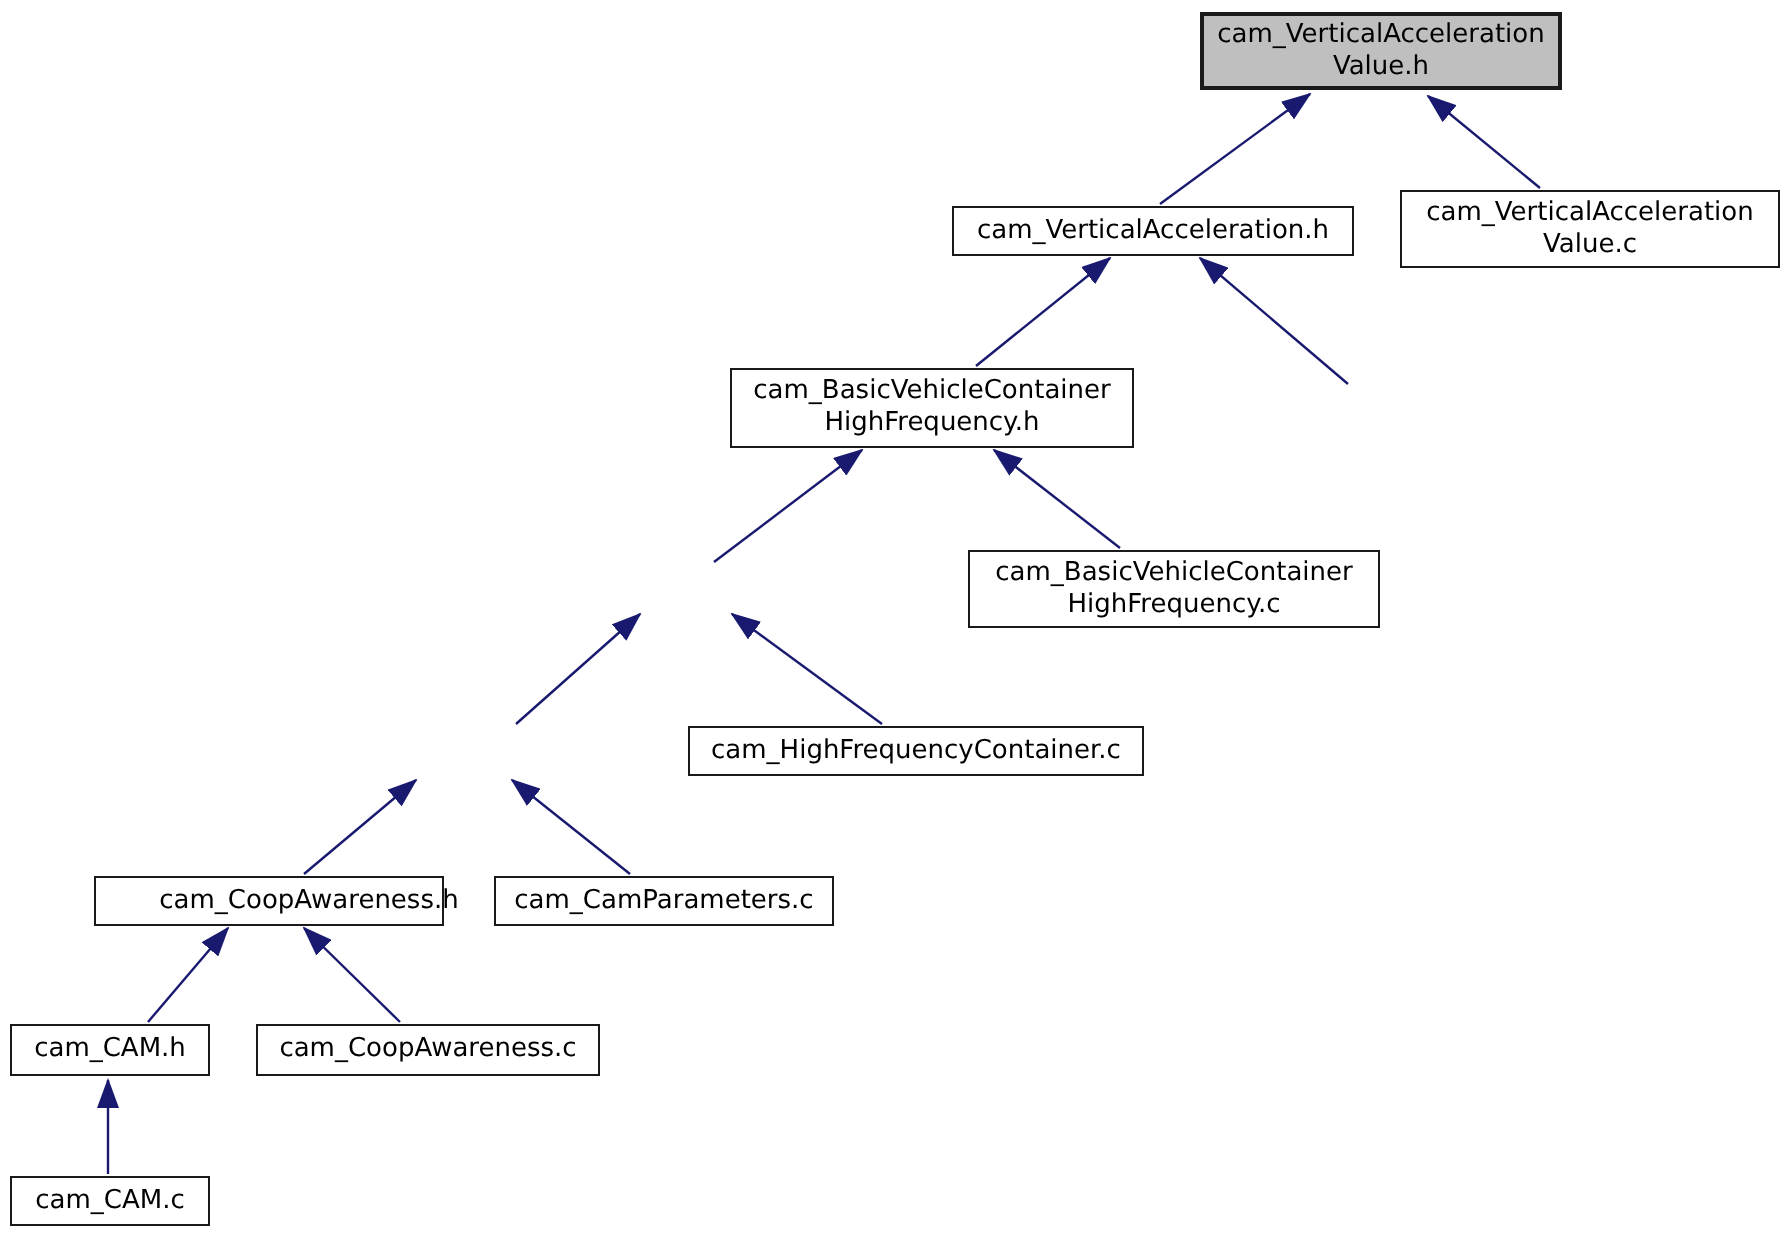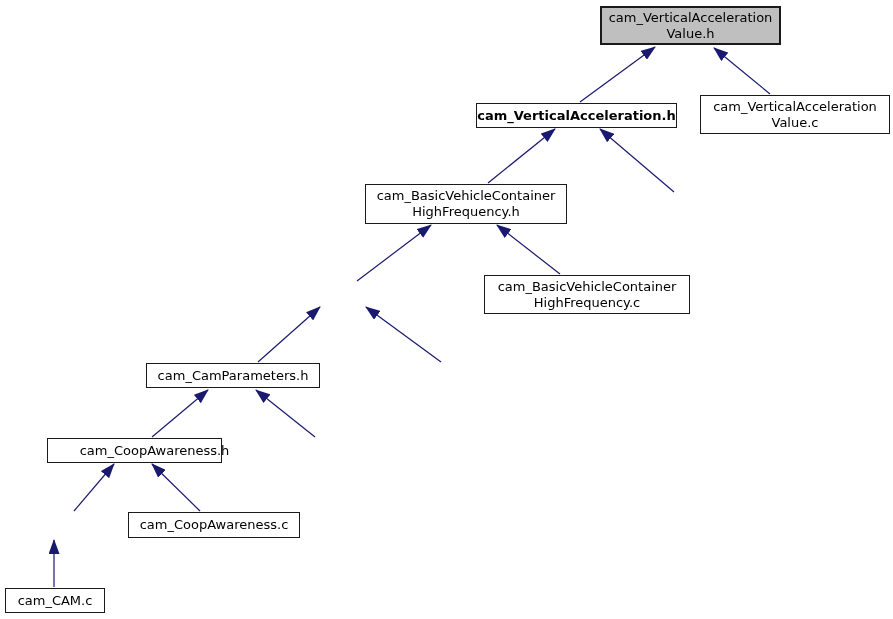--- a/index.html
+++ b/index.html
@@ -74,51 +74,57 @@
       <line x1="200" y1="511" x2="152" y2="464" marker-end="url(#arrow)"></line>
       <line x1="54" y1="587" x2="54" y2="540" marker-end="url(#arrow)"></line>
     </g>
   </svg>
 
   <div class="node main" style="left:600px; top:6px; width:181px; height:39px;">
     <span>cam_VerticalAcceleration</span>
     <span>Value.h</span>
   </div>
 
-  <div class="node" style="left:476px; top:103px; width:201px; height:25px;font-weight:bold;">
+  <div class="node" style="left:476px; top:103px; width:201px; height:25px;">
     <span>cam_VerticalAcceleration.h</span>
   </div>
 
   <div class="node" style="left:700px; top:95px; width:190px; height:39px;">
     <span>cam_VerticalAcceleration</span>
     <span>Value.c</span>
   </div>
 
   <div class="node" style="left:365px; top:184px; width:202px; height:40px;">
     <span>cam_BasicVehicleContainer</span>
     <span>HighFrequency.h</span>
   </div>
 
 
 
   <div class="node" style="left:484px; top:275px; width:206px; height:39px;">
     <span>cam_BasicVehicleContainer</span>
     <span>HighFrequency.c</span>
   </div>
 
-  <div class="node" style="left:146px; top:363px; width:174px; height:25px;">
-    <span>cam_CamParameters.h</span>
+
+  <div class="node" style="left:344px; top:363px; width:228px; height:25px;">
+    <span>cam_HighFrequencyContainer.c</span>
   </div>
-
 
   <div class="node" style="left:47px; top:438px; width:175px; height:25px;padding-left:40px;">
     <span>cam_CoopAwareness.h</span>
   </div>
 
+  <div class="node" style="left:247px; top:438px; width:170px; height:25px;">
+    <span>cam_CamParameters.c</span>
+  </div>
 
+  <div class="node" style="left:5px; top:512px; width:100px; height:26px;">
+    <span>cam_CAM.h</span>
+  </div>
 
   <div class="node" style="left:5px; top:588px; width:100px; height:25px;">
     <span>cam_CAM.c</span>
   </div>
 
   <div class="node" style="left:128px; top:512px; width:172px; height:26px;">
     <span>cam_CoopAwareness.c</span>
   </div>
 
 </div>

